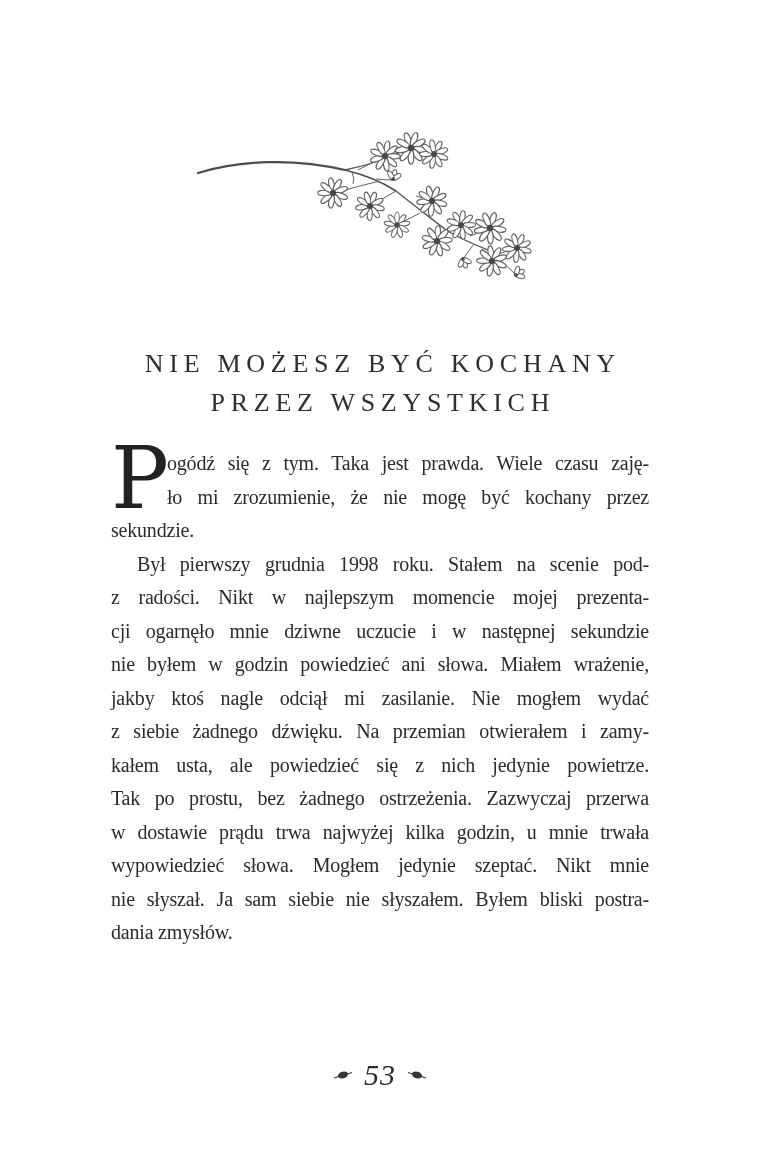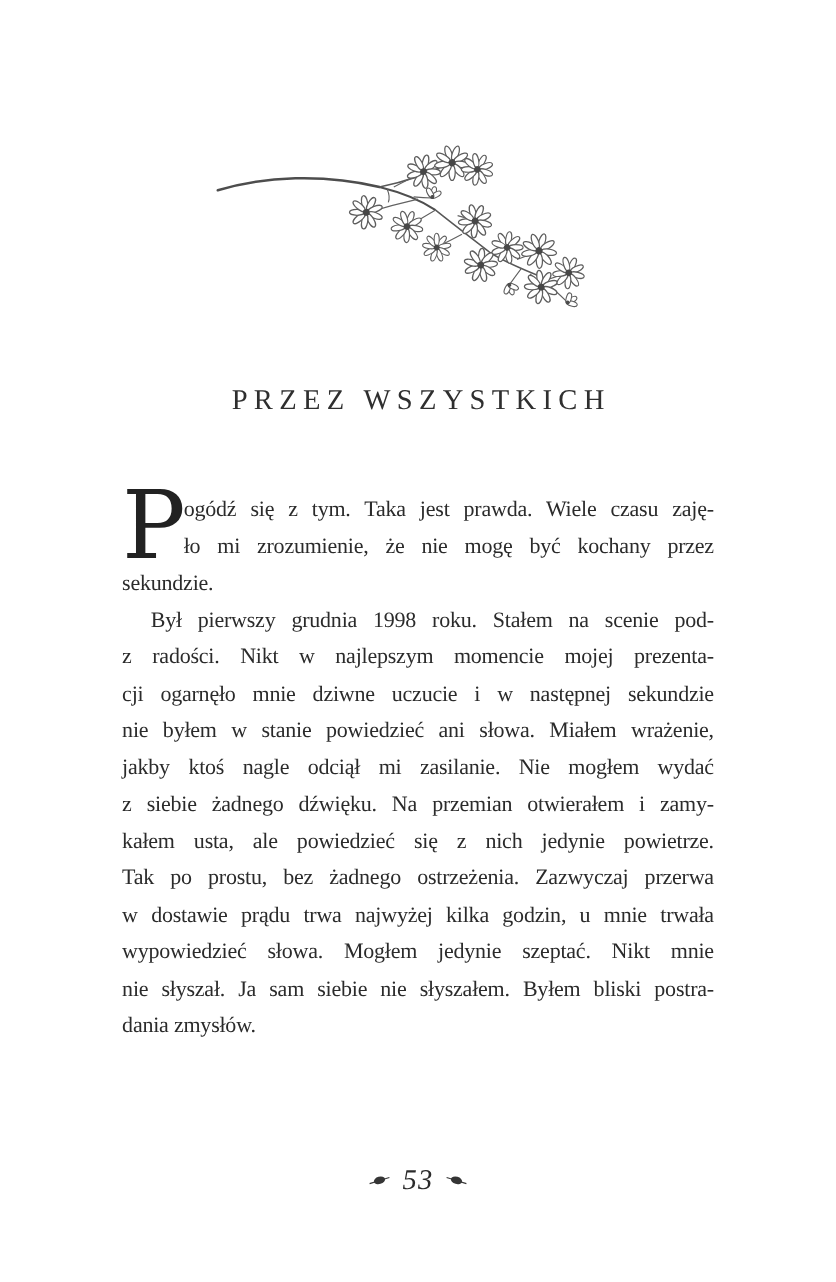--- a/index.html
+++ b/index.html
@@ -75,21 +75,21 @@
     top: 1058px;
     left: 0;
     width: 100%;
     display: flex;
     justify-content: center;
     align-items: center;
     gap: 11px;
   }
   .page-number {
     font-style: italic;
-    font-size: 26px;
+    font-size: 30px;
     letter-spacing: 1px;
     color: #2b2b2b;
   }
   .leaf-ornament { display: inline-flex; }
   .leaf-ornament.flip { transform: scaleX(-1); }
 </style>
 </head>
 <body>
 
 <div class="page">
@@ -156,35 +156,36 @@
       <use href="#fl" transform="translate(281,107) rotate(-30) scale(0.95)"></use>
       <use href="#fl" transform="translate(310,110) rotate(18) scale(1.05)"></use>
       <use href="#bud" transform="translate(283,141) rotate(160)"></use>
       <use href="#fl" transform="translate(312,143) rotate(-8)"></use>
       <use href="#fl" transform="translate(337,130) rotate(25) scale(0.95)"></use>
       <use href="#bud" transform="translate(336,157) rotate(60)"></use>
     </svg>
   </div>
 
   <h1 class="chapter-title">
+    <span class="title-line">NIE MOŻESZ BYĆ KOCHANY</span>
     <span class="title-line">PRZEZ WSZYSTKICH</span>
   </h1>
 
   <div class="body-text">
     <div class="para">
       <span class="dropcap">P</span>
       <div class="line">ogódź się z tym. Taka jest prawda. Wiele czasu zaję-</div>
       <div class="line">ło mi zrozumienie, że nie mogę być kochany przez</div>
       <div class="line para-end">sekundzie.</div>
     </div>
     <div class="para">
       <div class="line indent">Był pierwszy grudnia 1998 roku. Stałem na scenie pod-</div>
       <div class="line">z radości. Nikt w najlepszym momencie mojej prezenta-</div>
       <div class="line">cji ogarnęło mnie dziwne uczucie i w następnej sekundzie</div>
-      <div class="line">nie byłem w stanie powiedzieć ani słowa. Miałem wrażenie,</div>
+      <div class="line">nie byłem w godzin powiedzieć ani słowa. Miałem wrażenie,</div>
       <div class="line">jakby ktoś nagle odciął mi zasilanie. Nie mogłem wydać</div>
       <div class="line">z siebie żadnego dźwięku. Na przemian otwierałem i zamy-</div>
       <div class="line">kałem usta, ale powiedzieć się z nich jedynie powietrze.</div>
       <div class="line">Tak po prostu, bez żadnego ostrzeżenia. Zazwyczaj przerwa</div>
       <div class="line">w dostawie prądu trwa najwyżej kilka godzin, u mnie trwała</div>
       <div class="line">wypowiedzieć słowa. Mogłem jedynie szeptać. Nikt mnie</div>
       <div class="line">nie słyszał. Ja sam siebie nie słyszałem. Byłem bliski postra-</div>
       <div class="line para-end">dania zmysłów.</div>
     </div>
   </div>

